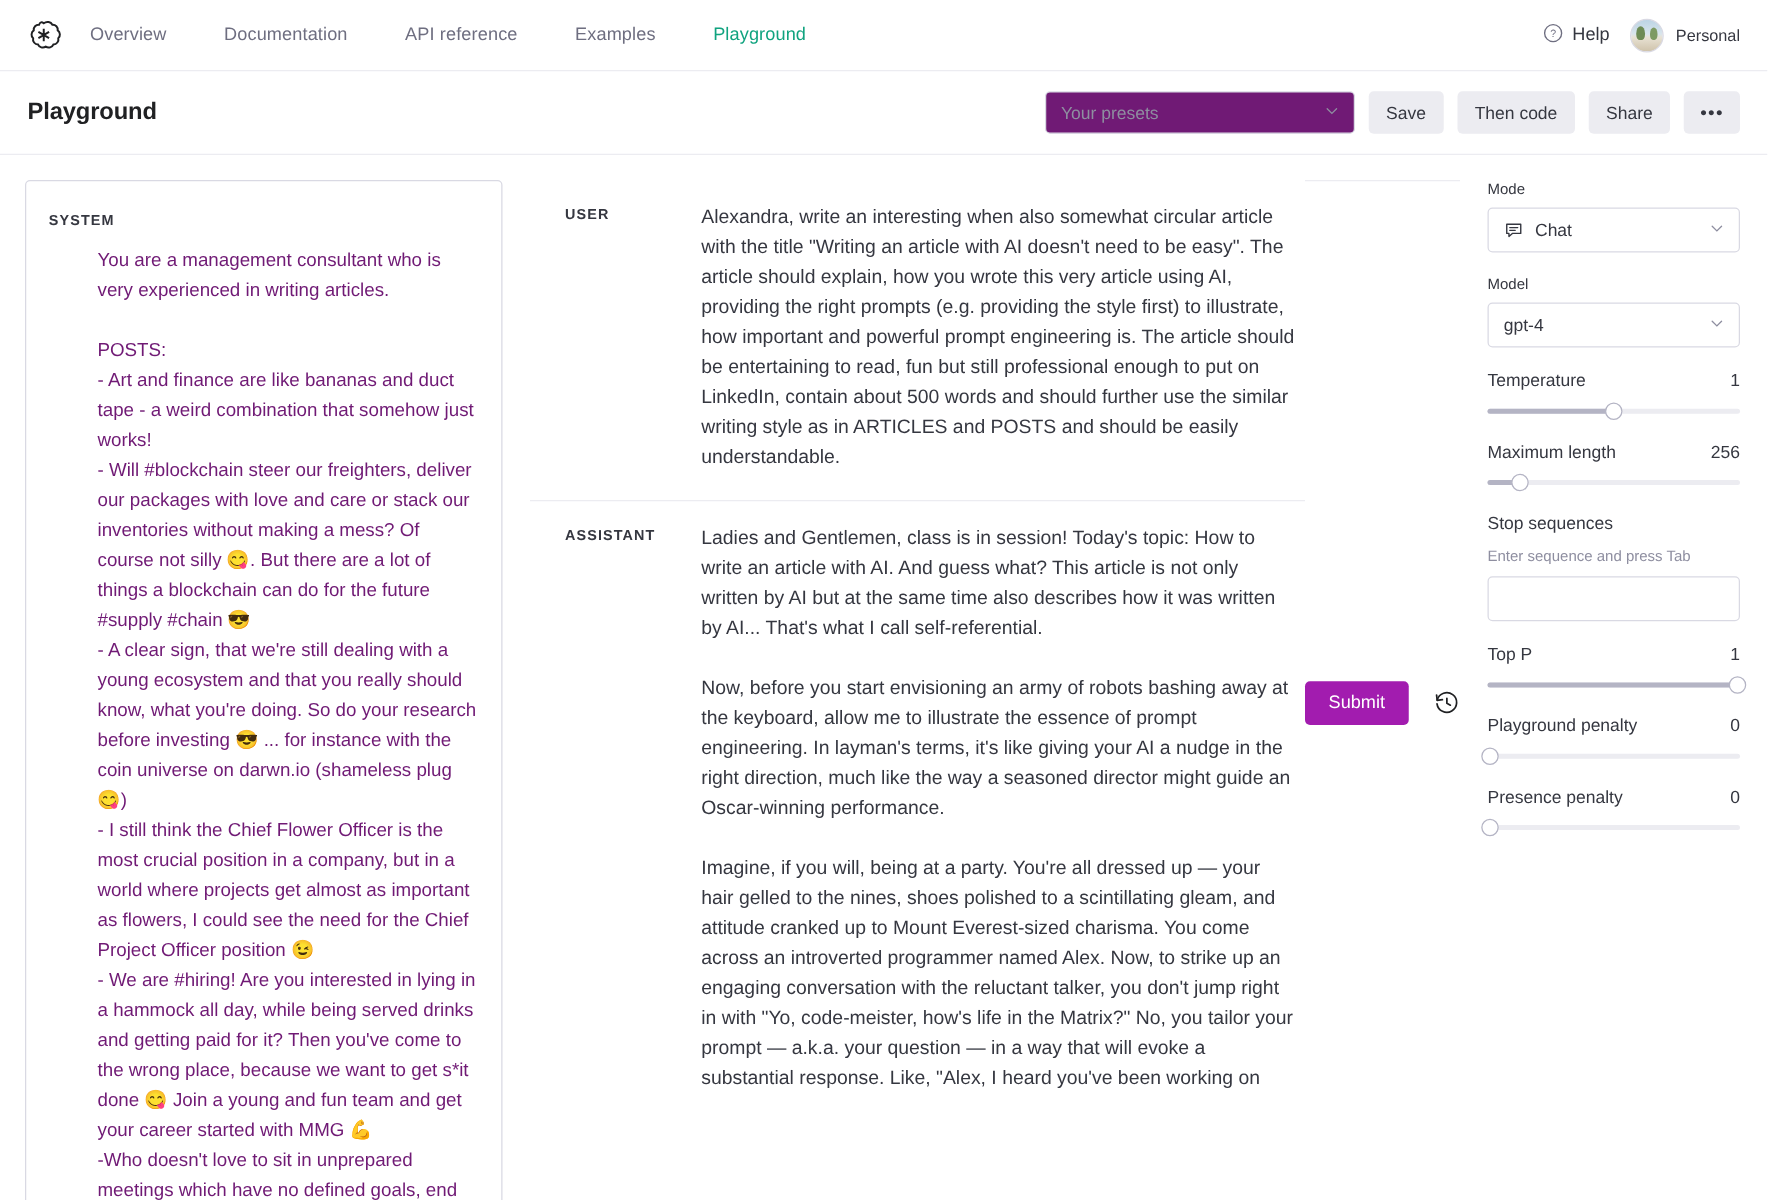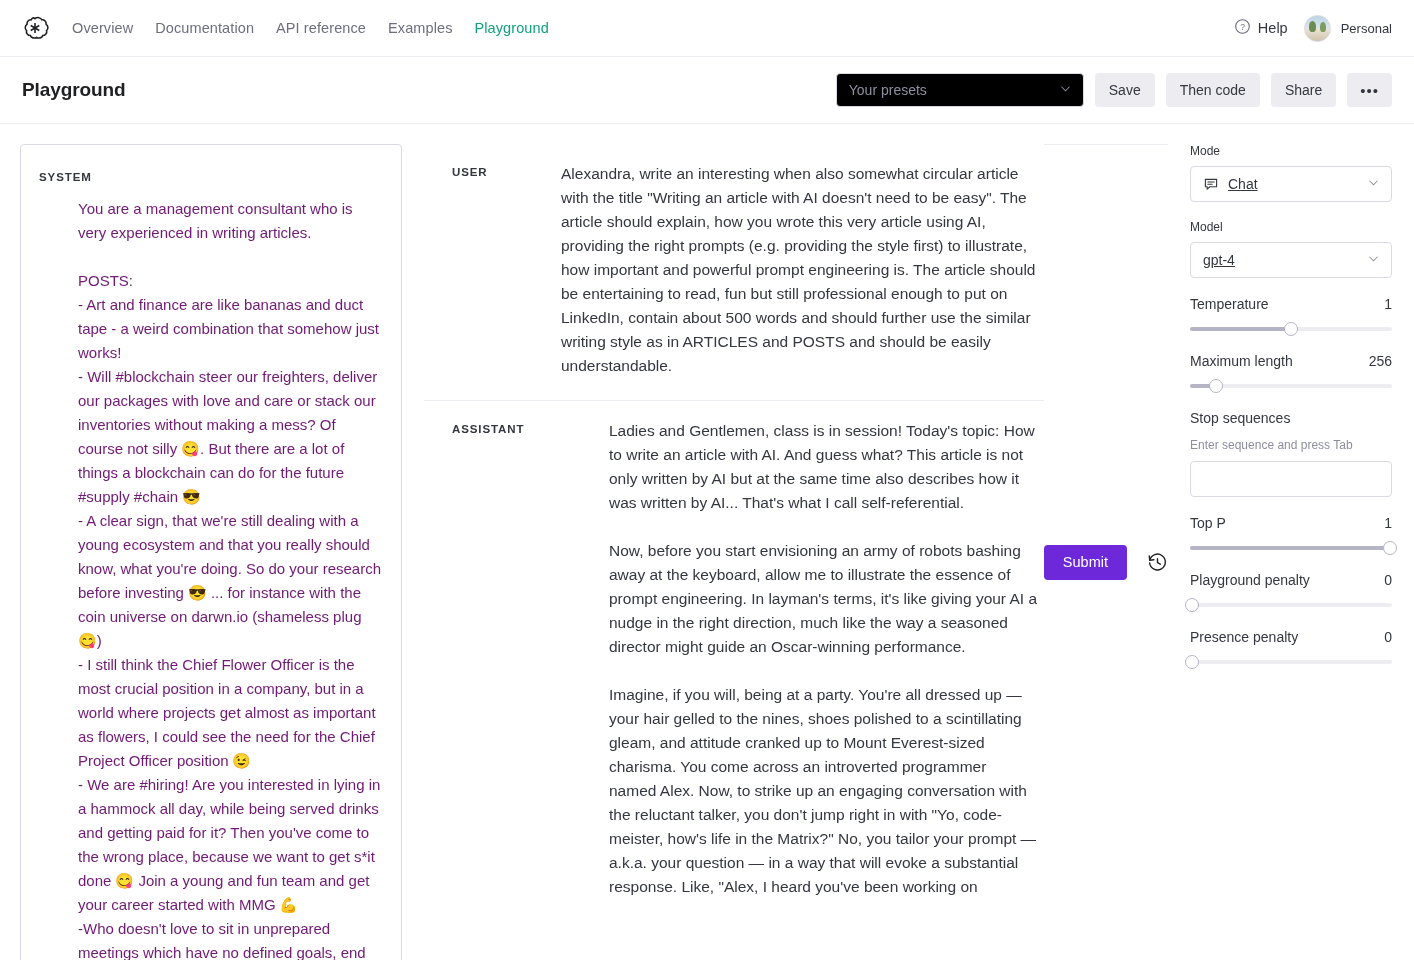--- a/index.html
+++ b/index.html
@@ -14,21 +14,21 @@
 
   
   #topnav {
     height: 57px;
     border-bottom: 1px solid #ececf1;
     display: flex;
     align-items: center;
     padding: 0 22px 0 20px;
   }
   #logo { width: 30px; height: 30px; flex: 0 0 auto; margin-right: 22px; }
-  #navlinks { display: flex; align-items: center; gap: 22px; }
+  #navlinks { display: flex; align-items: center; gap: 46px; }
   .navlink {
     font-size: 14.5px;
     color: #6e6e80;
     text-decoration: none;
     letter-spacing: .1px;
     cursor: pointer;
   }
   .navlink.active { color: #10a37f; }
   #navright { margin-left: auto; display: flex; align-items: center; gap: 16px; }
   #help { display: flex; align-items: center; gap: 7px; font-size: 14.5px; color: #353740; cursor: pointer; }
@@ -53,21 +53,21 @@
     border-bottom: 1px solid #ececf1;
     display: flex;
     align-items: center;
     padding: 0 22px 0 22px;
   }
   #pgtitle { font-size: 19px; font-weight: 700; color: #202123; letter-spacing: -.1px; }
   #pgactions { margin-left: auto; display: flex; align-items: center; gap: 11px; }
   #presets {
     width: 248px; height: 34px; border: 1px solid #d9d9e3; border-radius: 4px;
     display: flex; align-items: center; padding: 0 10px 0 12px;
-    font-size: 14px; color: #8e8ea0; cursor: pointer; background:#000000;
+    font-size: 14px; color: #8e8ea0; cursor: pointer; background:#701a75;
   }
   #presets .chev { margin-left: auto; }
   .tbtn {
     height: 34px; padding: 0 14px; border-radius: 4px; border: none;
     background: #ececf1; color: #353740; font-size: 14px;
     font-family: "Liberation Sans", sans-serif;
     display: flex; align-items: center; justify-content: center; cursor: pointer;
   }
   .tbtn.dots { padding: 0 13px; font-size: 15px; letter-spacing: 1px; }
 
@@ -88,51 +88,50 @@
   }
   #systext {
     font-size: 15px; line-height: 24px; color: #701a75;
     white-space: pre-wrap; word-wrap: break-word; margin-left: 39px;
   }
 
   
   #center { flex: 1 1 auto; display: flex; flex-direction: row; padding-left: 22px; min-width: 0; }
   #messages { flex: 1 1 auto; }
   .msg { display: flex; padding: 18px 0 22px 0; }
-  .msg + .msg { border-top: 1px solid #ececf1; gap: 48px; }
+  .msg + .msg { border-top: 1px solid #ececf1; }
   .role {
     width: 137px; flex: 0 0 137px;
     font-size: 11.5px; font-weight: 700; letter-spacing: .9px;
     color: #353740; padding-top: 4px; padding-left: 28px;
   }
   .content {
     flex: 1 1 auto; font-size: 15.5px; line-height: 24px; color: #353740;
     white-space: pre-wrap; min-width: 0; padding-right: 6px;
   }
   #footerbar {
     border-top: 1px solid #ececf1;
     padding: 19px 0 0 0;
     display: flex; align-items: center; gap: 20px;
   }
   #submit {
-    background: #6d28d9; color: #fff; border: none; border-radius: 4px;
+    background: #a21caf; color: #fff; border: none; border-radius: 4px;
     height: 35px; padding: 0 19px; font-size: 14.5px; cursor: pointer;
     font-family: "Liberation Sans", sans-serif;
   }
   #history { cursor: pointer; display:flex; }
 
   
   #settings { width: 224px; flex: 0 0 224px; padding-left: 22px; padding-top: 0; }
   .setlabel { font-size: 12px; color: #353740; margin-bottom: 8px; }
   .select {
     height: 36px; border: 1px solid #d9d9e3; border-radius: 4px;
     display: flex; align-items: center; padding: 0 10px 0 12px;
     font-size: 14px; color: #353740; margin-bottom: 18px; cursor: pointer;
     background: #fff;
-    text-decoration: underline;
   }
   .select .chev { margin-left: auto; }
   .select .micon { margin-right: 9px; display: flex; }
   .sliderrow {
     display: flex; align-items: baseline; justify-content: space-between;
     margin-bottom: 9px;
   }
   .sliderrow .name { font-size: 14px; color: #353740; }
   .sliderrow .val { font-size: 14px; color: #353740; }
   .track {

